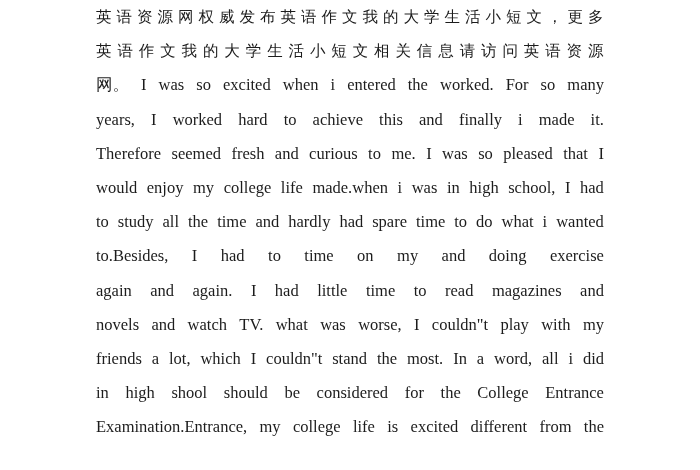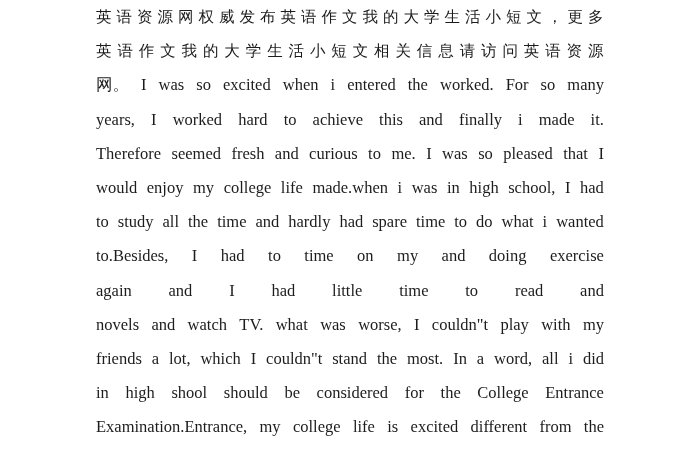--- a/index.html
+++ b/index.html
@@ -61,20 +61,20 @@
   <div id="doc-body">
 
     <div class="line cjk just"><span class="w">英</span><span class="w">语</span><span class="w">资</span><span class="w">源</span><span class="w">网</span><span class="w">权</span><span class="w">威</span><span class="w">发</span><span class="w">布</span><span class="w">英</span><span class="w">语</span><span class="w">作</span><span class="w">文</span><span class="w">我</span><span class="w">的</span><span class="w">大</span><span class="w">学</span><span class="w">生</span><span class="w">活</span><span class="w">小</span><span class="w">短</span><span class="w">文</span><span class="w">，</span><span class="w">更</span><span class="w">多</span></div>
     <div class="line cjk just"><span class="w">英</span><span class="w">语</span><span class="w">作</span><span class="w">文</span><span class="w">我</span><span class="w">的</span><span class="w">大</span><span class="w">学</span><span class="w">生</span><span class="w">活</span><span class="w">小</span><span class="w">短</span><span class="w">文</span><span class="w">相</span><span class="w">关</span><span class="w">信</span><span class="w">息</span><span class="w">请</span><span class="w">访</span><span class="w">问</span><span class="w">英</span><span class="w">语</span><span class="w">资</span><span class="w">源</span></div>
     <div class="line just"><span class="w">网。</span><span class="w">I</span><span class="w">was</span><span class="w">so</span><span class="w">excited</span><span class="w">when</span><span class="w">i</span><span class="w">entered</span><span class="w">the</span><span class="w">worked.</span><span class="w">For</span><span class="w">so</span><span class="w">many</span></div>
     <div class="line just"><span class="w">years,</span><span class="w">I</span><span class="w">worked</span><span class="w">hard</span><span class="w">to</span><span class="w">achieve</span><span class="w">this</span><span class="w">and</span><span class="w">finally</span><span class="w">i</span><span class="w">made</span><span class="w">it.</span></div>
     <div class="line just"><span class="w">Therefore</span><span class="w">seemed</span><span class="w">fresh</span><span class="w">and</span><span class="w">curious</span><span class="w">to</span><span class="w">me.</span><span class="w">I</span><span class="w">was</span><span class="w">so</span><span class="w">pleased</span><span class="w">that</span><span class="w">I</span></div>
     <div class="line just"><span class="w">would</span><span class="w">enjoy</span><span class="w">my</span><span class="w">college</span><span class="w">life</span><span class="w">made.when</span><span class="w">i</span><span class="w">was</span><span class="w">in</span><span class="w">high</span><span class="w">school,</span><span class="w">I</span><span class="w">had</span></div>
     <div class="line just"><span class="w">to</span><span class="w">study</span><span class="w">all</span><span class="w">the</span><span class="w">time</span><span class="w">and</span><span class="w">hardly</span><span class="w">had</span><span class="w">spare</span><span class="w">time</span><span class="w">to</span><span class="w">do</span><span class="w">what</span><span class="w">i</span><span class="w">wanted</span></div>
     <div class="line just"><span class="w">to.Besides,</span><span class="w">I</span><span class="w">had</span><span class="w">to</span><span class="w">time</span><span class="w">on</span><span class="w">my</span><span class="w">and</span><span class="w">doing</span><span class="w">exercise</span></div>
-    <div class="line just"><span class="w">again</span><span class="w">and</span><span class="w">I</span><span class="w">had</span><span class="w">little</span><span class="w">time</span><span class="w">to</span><span class="w">read</span><span class="w">and</span></div>
+    <div class="line just"><span class="w">again</span><span class="w">and</span><span class="w">again.</span><span class="w">I</span><span class="w">had</span><span class="w">little</span><span class="w">time</span><span class="w">to</span><span class="w">read</span><span class="w">magazines</span><span class="w">and</span></div>
     <div class="line just"><span class="w">novels</span><span class="w">and</span><span class="w">watch</span><span class="w">TV.</span><span class="w">what</span><span class="w">was</span><span class="w">worse,</span><span class="w">I</span><span class="w">couldn"t</span><span class="w">play</span><span class="w">with</span><span class="w">my</span></div>
     <div class="line just"><span class="w">friends</span><span class="w">a</span><span class="w">lot,</span><span class="w">which</span><span class="w">I</span><span class="w">couldn"t</span><span class="w">stand</span><span class="w">the</span><span class="w">most.</span><span class="w">In</span><span class="w">a</span><span class="w">word,</span><span class="w">all</span><span class="w">i</span><span class="w">did</span></div>
     <div class="line just"><span class="w">in</span><span class="w">high</span><span class="w">shool</span><span class="w">should</span><span class="w">be</span><span class="w">considered</span><span class="w">for</span><span class="w">the</span><span class="w">College</span><span class="w">Entrance</span></div>
     <div class="line just"><span class="w">Examination.Entrance,</span><span class="w">my</span><span class="w">college</span><span class="w">life</span><span class="w">is</span><span class="w">excited</span><span class="w">different</span><span class="w">from</span><span class="w">the</span></div>
 
   </div>
 </div>
 
 </body></html>

